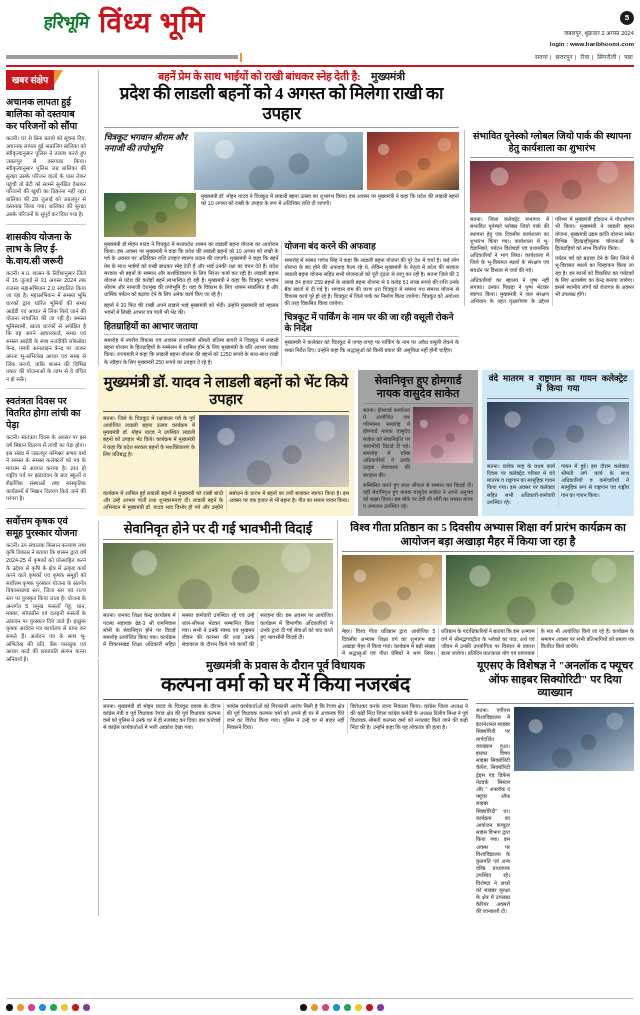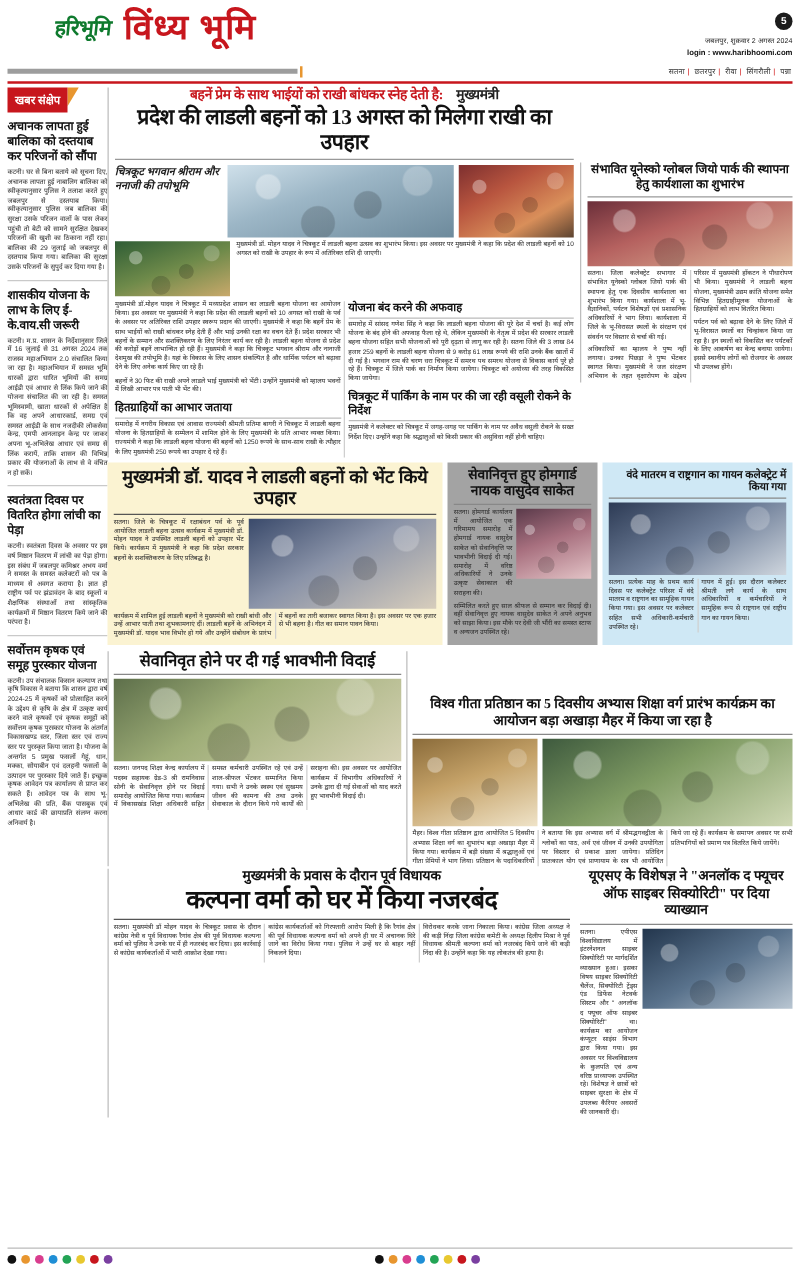--- a/index.html
+++ b/index.html
@@ -40,21 +40,21 @@
   .subbar { display:flex; align-items:center; height:12px; margin-top:1px; }
   .grey-rule { height:4px; background:#9d9d9d; flex:1 1 auto; max-width:232px; }
   .rule-tick { width:2px;height:9px;background:#e8962f;margin-left:2px; }
   .cities { margin-left:auto; font-size:6px; color:#333; letter-spacing:0.2px; }
   .cities span { margin:0 1px; }
   .sep { color:#c00; }
 
   .redline { height:2px; background:#c7161d; margin-top:2px; }
 
   
-  .grid { display:flex; gap:0; margin-top:3px; height:930px; }
+  .grid { display:flex; gap:12px; margin-top:3px; height:930px; }
   .col-left { width:80px; flex:0 0 80px; }
   .col-mid  { flex:1 1 auto; }
   .col-right{ width:170px; flex:0 0 170px; }
 
   .vrule { border-left:1px solid #bdbdbd; }
 
   
   .kicker-box {
     background:#c7161d; color:#fff; font-weight:bold; font-size:9px;
     padding:3px 6px 4px 6px; display:inline-block; position:relative;
@@ -133,22 +133,22 @@
   .box-blue { background:#cfe8f5; }
   .box-head-xl {
     font-family:"Liberation Serif",serif; font-weight:bold; font-size:14.5px;
     line-height:17px; text-align:center; color:#111;
   }
   .box-head-m {
     font-family:"Liberation Serif",serif; font-weight:bold; font-size:11px;
     line-height:13px; text-align:center; color:#111;
   }
   .box-head-s {
-    font-family:Liberation Serif, serif; font-weight:bold; font-size:8.5px;
-    line-height:10.5px; text-align:right; color:#111;
+    font-family:Liberation Mono, monospace; font-weight:bold; font-size:8.5px;
+    line-height:10.5px; text-align:center; color:#111;
   }
 
   .sect-head-l {
     font-family:"Liberation Serif",serif; font-weight:bold; font-size:13px;
     line-height:15px; color:#111; text-align:center;
   }
   .sect-head-xl {
     font-family:"Liberation Serif",serif; font-weight:bold; font-size:20px;
     line-height:23px; color:#111; text-align:center; letter-spacing:-0.3px;
   }
@@ -223,21 +223,21 @@
 
     <div style="flex:1 1 auto; display:flex; flex-direction:column;">
 
       <div style="display:flex; gap:5px;align-items:center;">
 
         <div class="col-mid vrule" style="padding-left:5px;">
           <div class="lead-kicker">
             <span>बहनें प्रेम के साथ भाईयों को राखी बांधकर स्नेह देती है:</span>
             <span class="cm">मुख्यमंत्री</span>
           </div>
-          <div class="lead-head">प्रदेश की लाडली बहनों को 13 अगस्त को मिलेगा राखी का उपहार</div>
+          <div class="lead-head">प्रदेश की लाडली बहनों को 4 अगस्त को मिलेगा राखी का उपहार</div>
           <div class="lead-rule"></div>
 
           <div class="lead-row">
             <div class="lead-sub">चित्रकूट भगवान श्रीराम और ननाजी की तपोभूमि</div>
             <div class="photo ph-a" style="flex:1 1 auto;height:58px;"></div>
             <div class="photo ph-b" style="width:92px;height:58px;"></div>
           </div>
 
           <div style="display:flex;gap:5px;margin-top:3px;">
             <div style="width:92px;flex:0 0 92px;">
@@ -318,21 +318,21 @@
             <div class="sect-head-l">सेवानिवृत होने पर दी गई भावभीनी विदाई</div>
             <div class="hr-med"></div>
             <div class="photo ph-e" style="height:66px;"></div>
             <div class="body-cols3" style="margin-top:3px;">
               <div class="txt">सतना। जनपद शिक्षा केन्द्र कार्यालय में पदस्थ सहायक ग्रेड-3 श्री रामनिवास सोनी के सेवानिवृत्त होने पर विदाई समारोह आयोजित किया गया। कार्यक्रम में विकासखंड शिक्षा अधिकारी सहित समस्त कर्मचारी उपस्थित रहे एवं उन्हें शाल-श्रीफल भेंटकर सम्मानित किया गया। सभी ने उनके स्वस्थ एवं सुखमय जीवन की कामना की तथा उनके सेवाकाल के दौरान किये गये कार्यों की सराहना की। इस अवसर पर आयोजित कार्यक्रम में विभागीय अधिकारियों ने उनके द्वारा दी गई सेवाओं को याद करते हुए भावभीनी विदाई दी।</div>
             </div>
           </div>
         </div>
 
         <div style="flex:1 1 auto;" class="vrule">
-          <div style="padding-left:4px;margin-top:36px;">
+          <div style="padding-left:4px;">
             <div class="sect-head-md">विश्व गीता प्रतिष्ठान का 5 दिवसीय अभ्यास शिक्षा वर्ग प्रारंभ कार्यक्रम का आयोजन बड़ा अखाड़ा मैहर में किया जा रहा है</div>
             <div class="hr-med"></div>
             <div style="display:flex;gap:4px;">
               <div class="photo ph-h" style="width:100px;height:70px;flex:0 0 100px;"></div>
               <div class="photo ph-i" style="flex:1 1 auto;height:70px;"></div>
             </div>
             <div class="body-cols3" style="margin-top:3px;">
               <div class="txt">मैहर। विश्व गीता प्रतिष्ठान द्वारा आयोजित 5 दिवसीय अभ्यास शिक्षा वर्ग का शुभारंभ बड़ा अखाड़ा मैहर में किया गया। कार्यक्रम में बड़ी संख्या में श्रद्धालुओं एवं गीता प्रेमियों ने भाग लिया। प्रतिष्ठान के पदाधिकारियों ने बताया कि इस अभ्यास वर्ग में श्रीमद्भगवद्गीता के श्लोकों का पाठ, अर्थ एवं जीवन में उनकी उपयोगिता पर विस्तार से प्रकाश डाला जायेगा। प्रतिदिन प्रातःकाल योग एवं प्राणायाम के सत्र भी आयोजित किये जा रहे हैं। कार्यक्रम के समापन अवसर पर सभी प्रतिभागियों को प्रमाण पत्र वितरित किये जायेंगे।</div>
             </div>
           </div>

